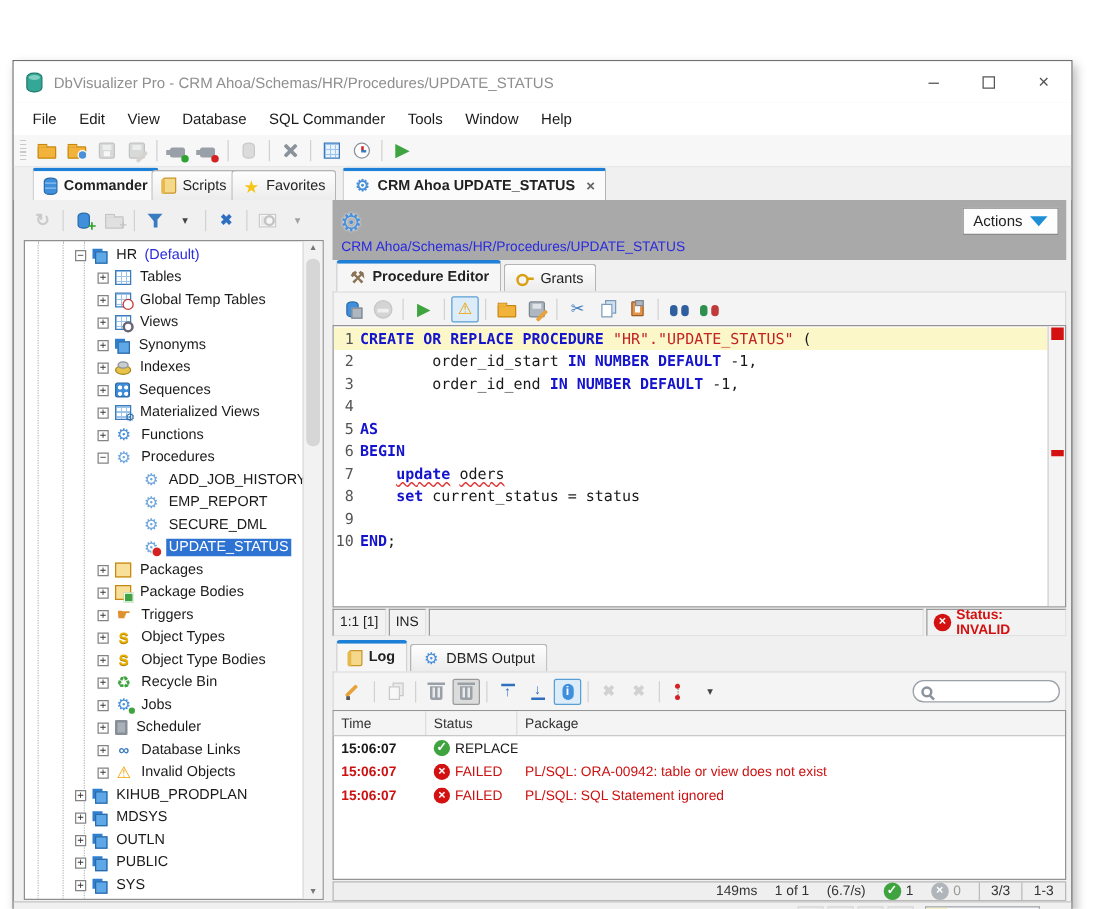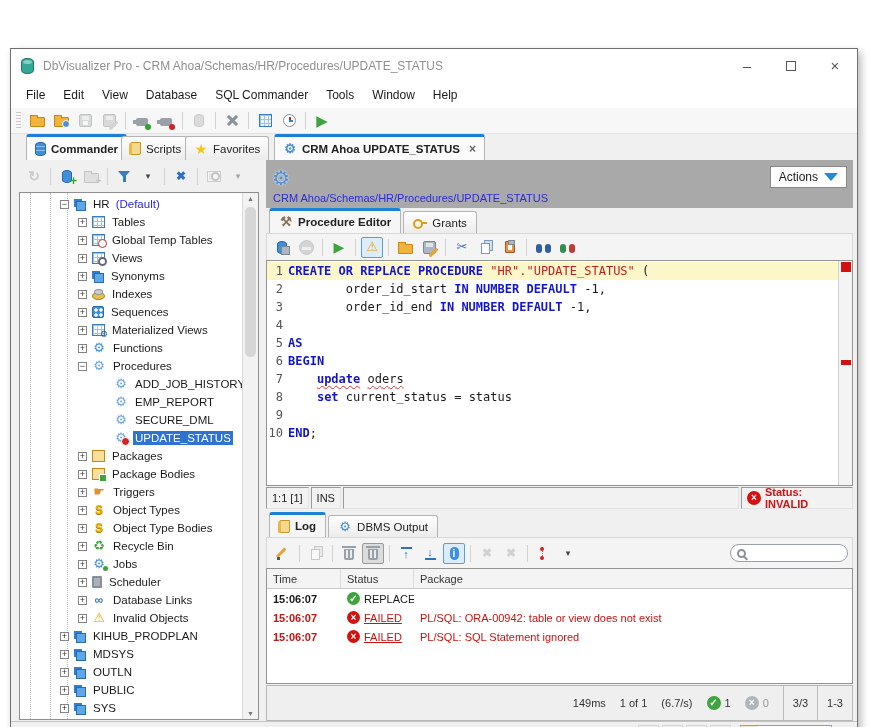--- a/index.html
+++ b/index.html
@@ -218,22 +218,22 @@
   .lhead .lh:nth-child(1) { width:74px; flex:0 0 auto; }
   .lhead .lh:nth-child(2) { width:73px; flex:0 0 auto; }
   .lhead .lh:nth-child(3) { flex:1 1 auto; border-right:none; }
   .lrow { height:19px; display:flex; align-items:center; font-size:11px; color:#1a1a1a; }
   .lc { padding-left:6px; overflow:hidden; white-space:nowrap; }
   .c-time { width:74px; flex:0 0 auto; font-weight:bold; }
   .c-status { width:73px; flex:0 0 auto; display:flex; align-items:center; gap:4px; }
   .c-status .badge { width:13px; height:13px; line-height:13px; }
   .c-msg { flex:1 1 auto; }
   .lrow.error { color:#cc1111; }
-  .lrow.error .stxt { text-decoration:underline; }
-  .logfooter { height:36px; margin-top:1px; background:#efefef; border:1px solid #b8b8b8; display:flex; align-items:center; justify-content:flex-end; font-size:11px; color:#333; flex:0 0 auto; }
+  .lrow.error .stxt { }
+  .logfooter { height:16px; margin-top:1px; background:#efefef; border:1px solid #b8b8b8; display:flex; align-items:center; justify-content:flex-end; font-size:11px; color:#333; flex:0 0 auto; }
   .lf { margin-right:14px; display:flex; align-items:center; gap:4px; }
   .lfbox { height:100%; border-left:1px solid #bbb; padding:0 9px; display:flex; align-items:center; margin-right:0; }
   .lf .cnt0 { color:#999; }
 
   
   .statusbar { height:24px; border-top:1px solid #c4c4c4; background:#f0f0f0; display:flex; align-items:center; padding:0 6px; gap:3px; flex:0 0 auto; }
   .sb-spacer { flex:1 1 auto; }
   .sbtn { width:21px; height:17px; display:inline-flex; align-items:center; justify-content:center; background:#e8e8e8; border:1px solid #d2d2d2; opacity:.8; }
   .mem { position:relative; width:92px; height:17px; border:1px solid #9aa0a8; background:#fdfdfd; overflow:hidden; margin:0 6px; }
   .mem .fill { position:absolute; left:0; top:0; bottom:0; width:17px; background:#efe9ad; }

